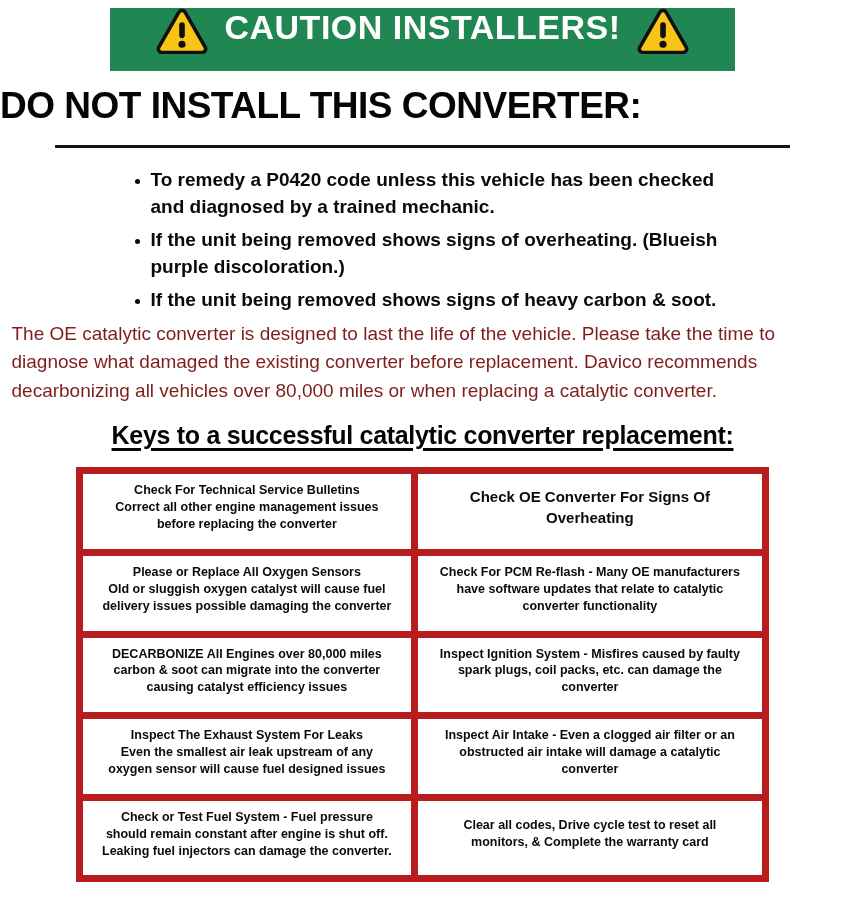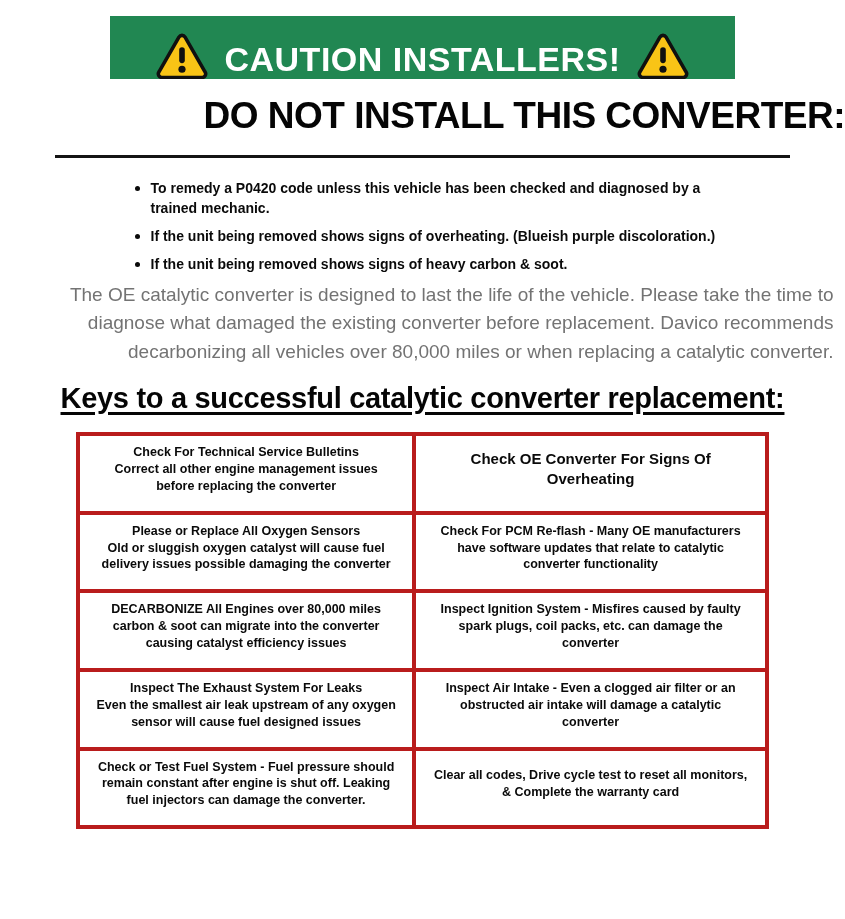--- a/index.html
+++ b/index.html
@@ -8,97 +8,96 @@
     width: 845px; height: 919px;
     font-family: "Liberation Sans", sans-serif;
     color: #0d0d0d;
     overflow: hidden;
   }
   .page { width: 845px; height: 919px; position: relative; }
 
   
   .banner {
     width: 625px; height: 63px;
-    margin: 16px auto;
+    margin: 8px auto;
     background: #218752;
-    display: flex; align-items: flex-end; justify-content: center;
+    display: flex; align-items: flex-start; justify-content: center;
     gap: 16px;
   }
   .banner-text {
     color: #ffffff;
     font-size: 34px; font-weight: 800;
     letter-spacing: 0.5px;
     white-space: nowrap;
   }
   .tri { width: 52px; height: 46px; display: inline-block; }
   .tri svg { width: 100%; height: 100%; display: block; }
 
   
   .main-heading {
     margin-top: 14px;
-    text-align: right;
+    text-align: left;
     font-size: 37px; font-weight: 800;
     letter-spacing: -0.5px;
     color: #050505;
-    padding-left: 48px;
   }
 
   .divider {
     width: 735px; height: 3px;
     background: #141414;
     margin: 18px auto 0;
   }
 
   
   .warning-list {
     width: 600px;
     margin: 19px auto 0;
     padding-left: 28px;
     list-style: disc outside;
   }
   .warning-list li {
-    font-size: 14px; font-weight: 700;
+    font-size: 19px; font-weight: 700;
     line-height: 1.42;
     margin-bottom: 6px;
     color: #0a0a0a;
   }
   .warning-list li::marker { font-size: 15px; }
 
   
   .para {
     max-width: 822px;
     margin: 0 auto 0;
-    text-align: right;
+    text-align: left;
     font-size: 19px; font-weight: 400;
     line-height: 1.5;
-    color: #737373;
+    color: #7f1d1d;
   }
 
   
   .sub-heading {
     margin-top: 16px;
     text-align: center;
-    font-size: 29px; font-weight: 800;
+    font-size: 25px; font-weight: 800;
     letter-spacing: -0.3px;
     text-decoration: underline;
     text-underline-offset: 4px;
     text-decoration-thickness: 2.5px;
     color: #050505;
   }
 
   
   table.keys-table {
     width: 693px;
     margin: 17px auto 0;
     border-collapse: collapse;
     border: 3px solid #141414;
     table-layout: fixed;
   }
   table.keys-table td {
-    border: 4px solid #b91c1c;
+    border: 7px solid #b91c1c;
     width: 51.2%;
     height: 77px;
     padding: 8px 16px 16px;
     vertical-align: middle;
     text-align: center;
     font-size: 12.5px; font-weight: 700;
     line-height: 1.35;
     color: #0a0a0a;
   }
   table.keys-table td.col-left { width: 48.8%; }

